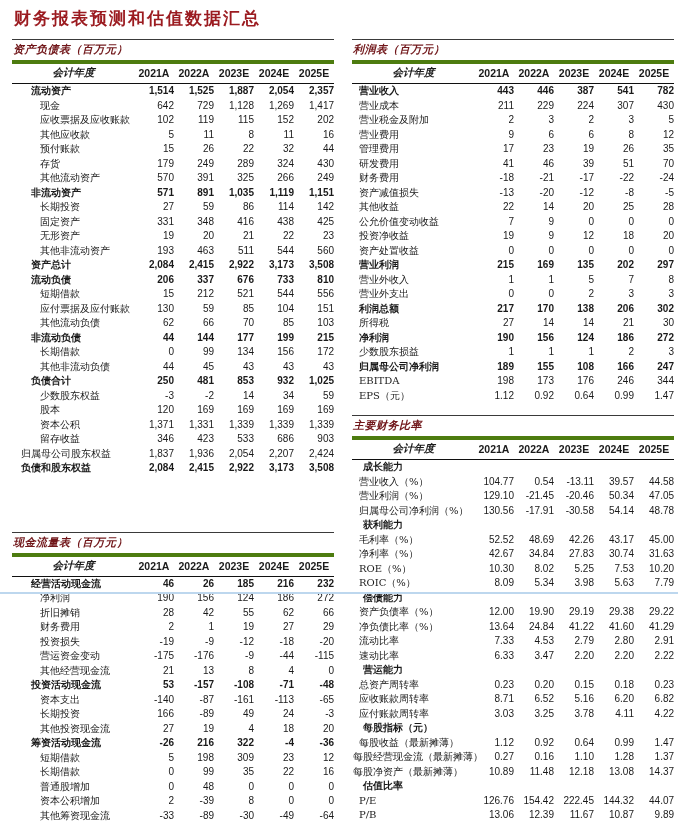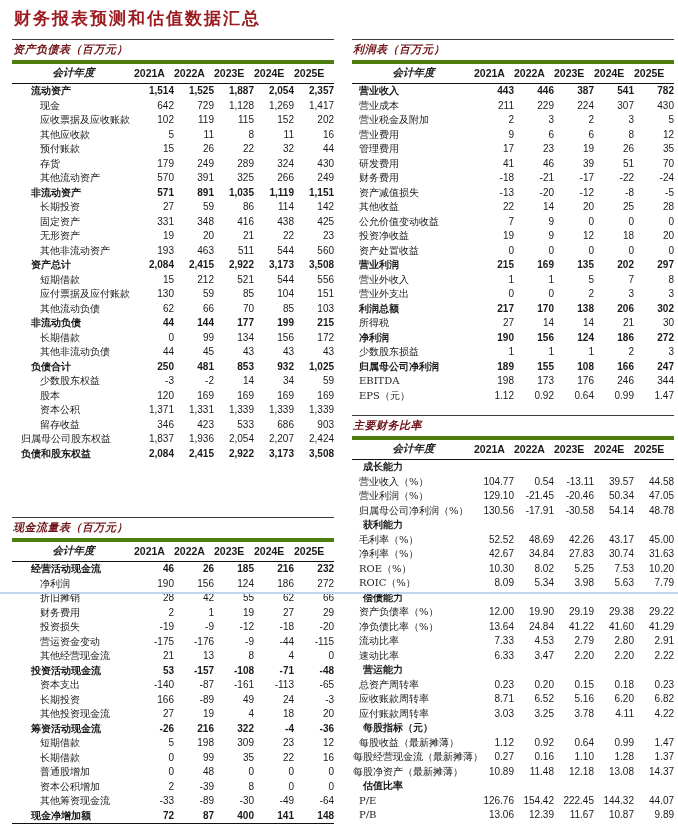--- a/index.html
+++ b/index.html
@@ -29,21 +29,21 @@
     letter-spacing:0.5px;white-space:nowrap;
   }
   tr.hdr-row th{
     border-bottom:1.8px solid #101010;font-size:10.5px;font-weight:bold;
     padding:2px 0 3px;white-space:nowrap;
   }
   tr.hdr-row th.lbl{
     text-align:center;padding-left:1px;font-style:italic;
     font-family:"DejaVu Serif","Liberation Serif",serif;
   }
-  tr.hdr-row th.num{text-align:left;}
+  tr.hdr-row th.num{text-align:center;}
   td{font-size:10px;height:14.5px;padding:0;line-height:1;vertical-align:middle;}
   td.num{text-align:right;font-family:"Liberation Sans","DejaVu Sans",sans-serif;}
   td.lbl{
     text-align:left;white-space:nowrap;
     font-family:"DejaVu Serif","Liberation Serif",serif;font-size:10px;
   }
   tr.bold td{font-weight:bold;}
   .bs .i1{padding-left:9px;}
   .bs .i2{padding-left:19px;}
   .bs .i3{padding-left:28px;}
@@ -186,20 +186,28 @@
               <td class="num">560</td>
             </tr>
             <tr class="bold">
               <td class="lbl i2">资产总计</td>
               <td class="num">2,084</td>
               <td class="num">2,415</td>
               <td class="num">2,922</td>
               <td class="num">3,173</td>
               <td class="num">3,508</td>
             </tr>
+            <tr class="bold">
+              <td class="lbl i2">流动负债</td>
+              <td class="num">206</td>
+              <td class="num">337</td>
+              <td class="num">676</td>
+              <td class="num">733</td>
+              <td class="num">810</td>
+            </tr>
             <tr>
               <td class="lbl i3">短期借款</td>
               <td class="num">15</td>
               <td class="num">212</td>
               <td class="num">521</td>
               <td class="num">544</td>
               <td class="num">556</td>
             </tr>
             <tr>
               <td class="lbl i3">应付票据及应付账款</td>

